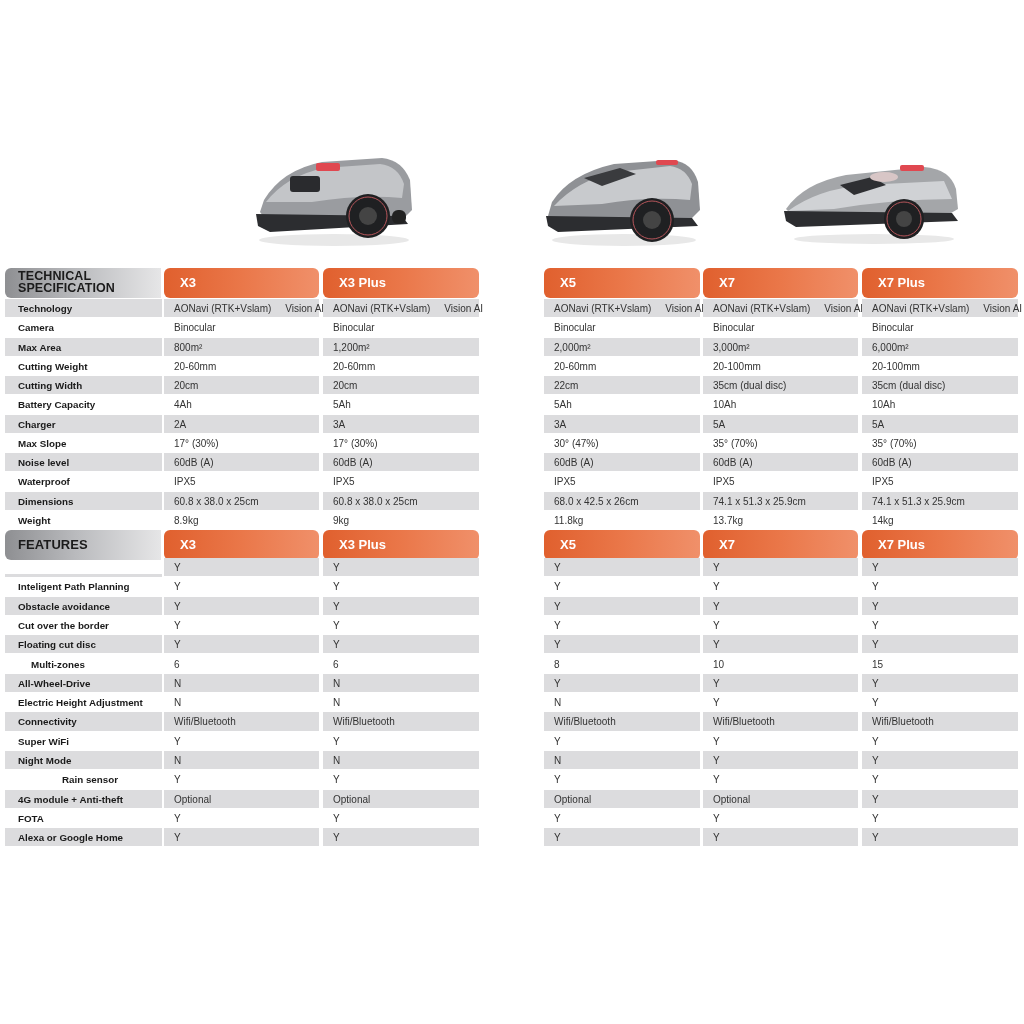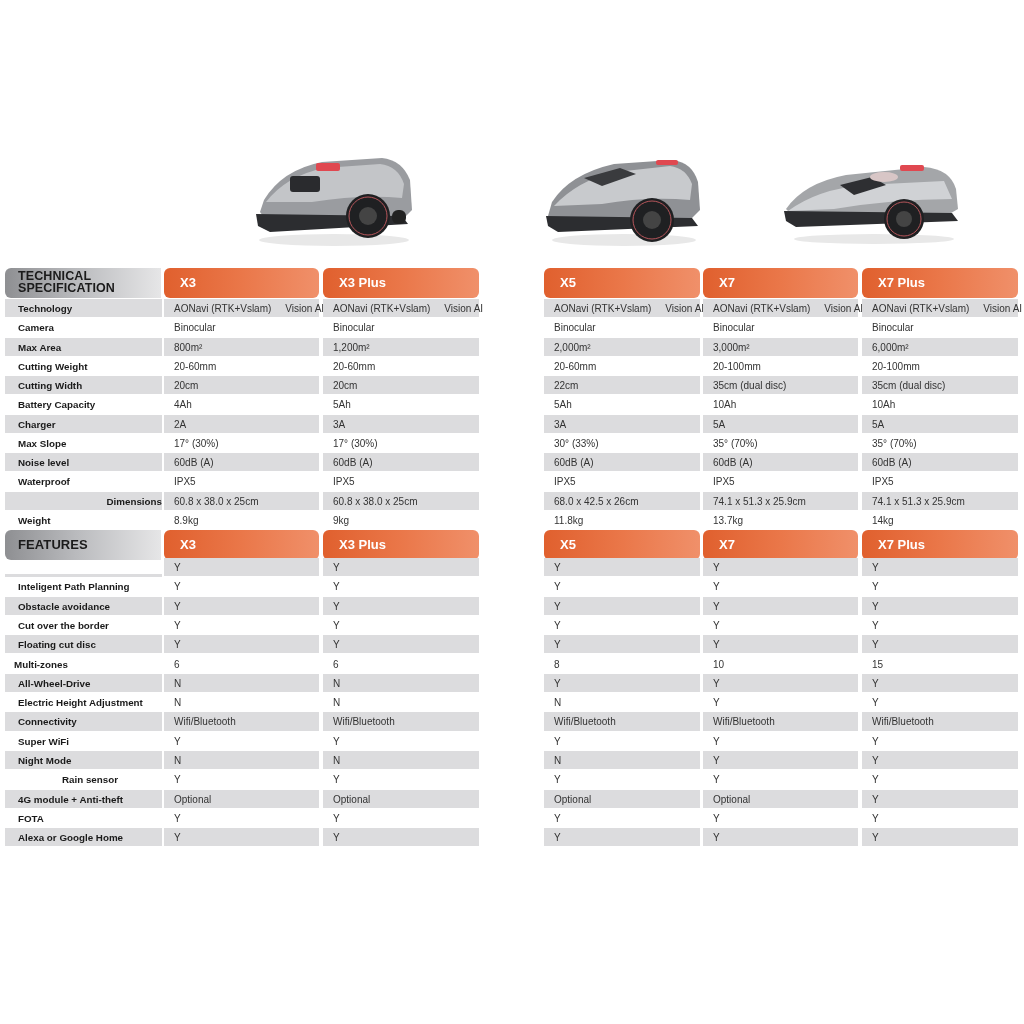--- a/index.html
+++ b/index.html
@@ -140,42 +140,42 @@
       <div class="cell" style="left: 164px; width: 155px;">2A</div>
       <div class="cell" style="left: 323px; width: 156px;">3A</div>
       <div class="cell" style="left: 544px; width: 156px;">3A</div>
       <div class="cell" style="left: 703px; width: 155px;">5A</div>
       <div class="cell" style="left: 862px; width: 156px;">5A</div>
     </div>
     <div class="row plain" style="top: 433.75px; left: 0px; height: 18.25px;">
       <div class="cell label" style="left: 5px; width: 157px;">Max Slope</div>
       <div class="cell" style="left: 164px; width: 155px;">17° (30%)</div>
       <div class="cell" style="left: 323px; width: 156px;">17° (30%)</div>
-      <div class="cell" style="left: 544px; width: 156px;">30° (33%)</div>
+      <div class="cell" style="left: 544px; width: 156px;">30° (47%)</div>
       <div class="cell" style="left: 703px; width: 155px;">35° (70%)</div>
       <div class="cell" style="left: 862px; width: 156px;">35° (70%)</div>
     </div>
     <div class="row shade" style="top: 453px; left: 0px; height: 18.25px;">
       <div class="cell label" style="left: 5px; width: 157px;">Noise level</div>
       <div class="cell" style="left: 164px; width: 155px;">60dB (A)</div>
       <div class="cell" style="left: 323px; width: 156px;">60dB (A)</div>
       <div class="cell" style="left: 544px; width: 156px;">60dB (A)</div>
       <div class="cell" style="left: 703px; width: 155px;">60dB (A)</div>
       <div class="cell" style="left: 862px; width: 156px;">60dB (A)</div>
     </div>
     <div class="row plain" style="top: 472.25px; left: 0px; height: 18.25px;">
       <div class="cell label" style="left: 5px; width: 157px;">Waterproof</div>
       <div class="cell" style="left: 164px; width: 155px;">IPX5</div>
       <div class="cell" style="left: 323px; width: 156px;">IPX5</div>
       <div class="cell" style="left: 544px; width: 156px;">IPX5</div>
       <div class="cell" style="left: 703px; width: 155px;">IPX5</div>
       <div class="cell" style="left: 862px; width: 156px;">IPX5</div>
     </div>
     <div class="row shade" style="top: 491.5px; left: 0px; height: 18.25px;">
-      <div class="cell label" style="left: 5px; width: 157px; text-align: right;">Dimensions</div>
+      <div class="cell label" style="left: 5px; width: 157px;">Dimensions</div>
       <div class="cell" style="left: 164px; width: 155px;">60.8 x 38.0 x 25cm</div>
       <div class="cell" style="left: 323px; width: 156px;">60.8 x 38.0 x 25cm</div>
       <div class="cell" style="left: 544px; width: 156px;">68.0 x 42.5 x 26cm</div>
       <div class="cell" style="left: 703px; width: 155px;">74.1 x 51.3 x 25.9cm</div>
       <div class="cell" style="left: 862px; width: 156px;">74.1 x 51.3 x 25.9cm</div>
     </div>
     <div class="row plain" style="top: 510.75px; left: 0px; height: 18.25px;">
       <div class="cell label" style="left: 5px; width: 157px;">Weight</div>
       <div class="cell" style="left: 164px; width: 155px;">8.9kg</div>
       <div class="cell" style="left: 323px; width: 156px;">9kg</div>
@@ -228,21 +228,21 @@
     </div>
     <div class="row shade" style="top: 635.2px; left: 0px; height: 18.3px;">
       <div class="cell label" style="left: 5px; width: 157px;">Floating cut disc</div>
       <div class="cell" style="left: 164px; width: 155px;">Y</div>
       <div class="cell" style="left: 323px; width: 156px;">Y</div>
       <div class="cell" style="left: 544px; width: 156px;">Y</div>
       <div class="cell" style="left: 703px; width: 155px;">Y</div>
       <div class="cell" style="left: 862px; width: 156px;">Y</div>
     </div>
     <div class="row plain" style="top: 654.5px; left: 0px; height: 18.3px;">
-      <div class="cell label" style="left: 1px; width: 157px;">Multi-zones</div>
+      <div class="cell label" style="left: 18px; width: 157px;">Multi-zones</div>
       <div class="cell" style="left: 164px; width: 155px;">6</div>
       <div class="cell" style="left: 323px; width: 156px;">6</div>
       <div class="cell" style="left: 544px; width: 156px;">8</div>
       <div class="cell" style="left: 703px; width: 155px;">10</div>
       <div class="cell" style="left: 862px; width: 156px;">15</div>
     </div>
     <div class="row shade" style="top: 673.8px; left: 0px; height: 18.3px;">
       <div class="cell label" style="left: 5px; width: 157px;">All-Wheel-Drive</div>
       <div class="cell" style="left: 164px; width: 155px;">N</div>
       <div class="cell" style="left: 323px; width: 156px;">N</div>

